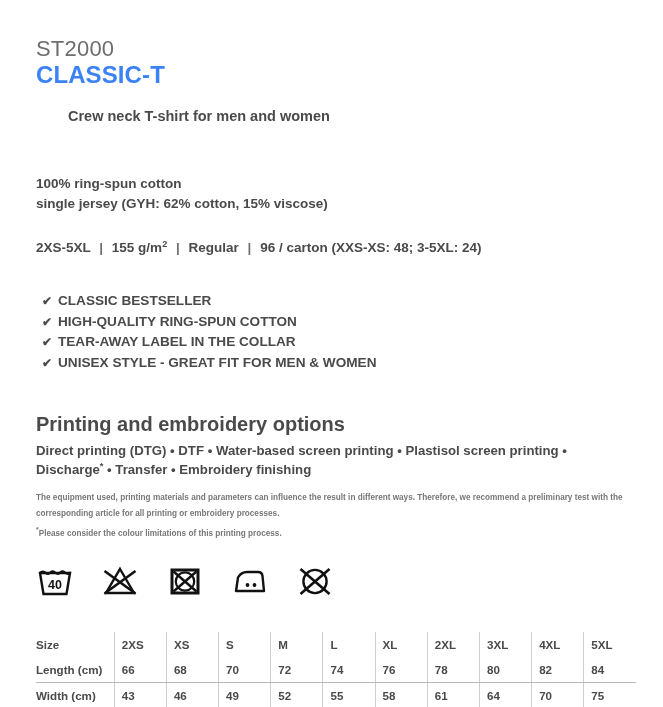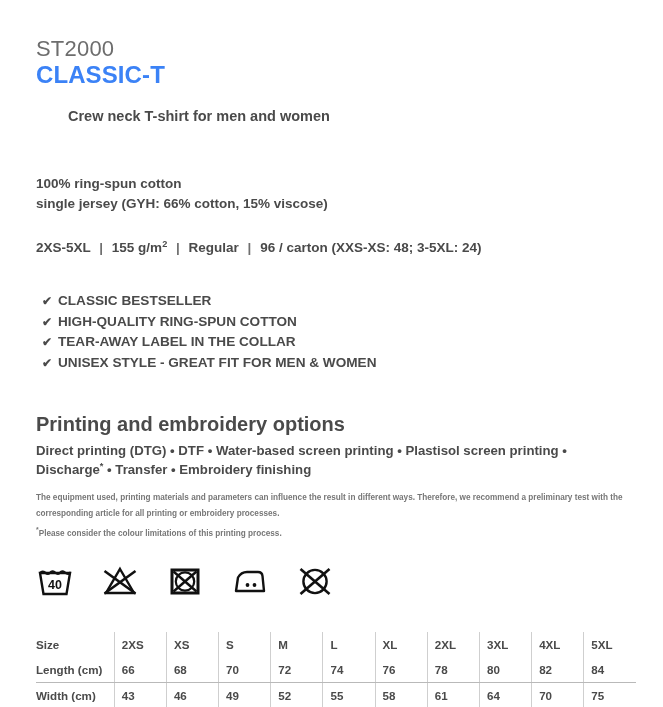--- a/index.html
+++ b/index.html
@@ -221,21 +221,21 @@
 <body>
 
 <div class="sheet">
 
   <div class="product-code">ST2000</div>
   <div class="product-name">CLASSIC-T</div>
   <div class="subtitle">Crew neck T-shirt for men and women</div>
 
   <div class="composition">
     <div>100% ring-spun cotton</div>
-    <div>single jersey (GYH: 66% cotton, 15% viscose)</div>
+    <div>single jersey (GYH: 62% cotton, 15% viscose)</div>
   </div>
 
   <div class="spec-line">
     <span>2XS-5XL</span>
     <span class="sep">|</span>
     <span><span>155 g/m</span><sup>2</sup></span>
     <span class="sep">|</span>
     <span>Regular</span>
     <span class="sep">|</span>
     <span>96 / carton (XXS-XS: 48; 3-5XL: 24)</span>

